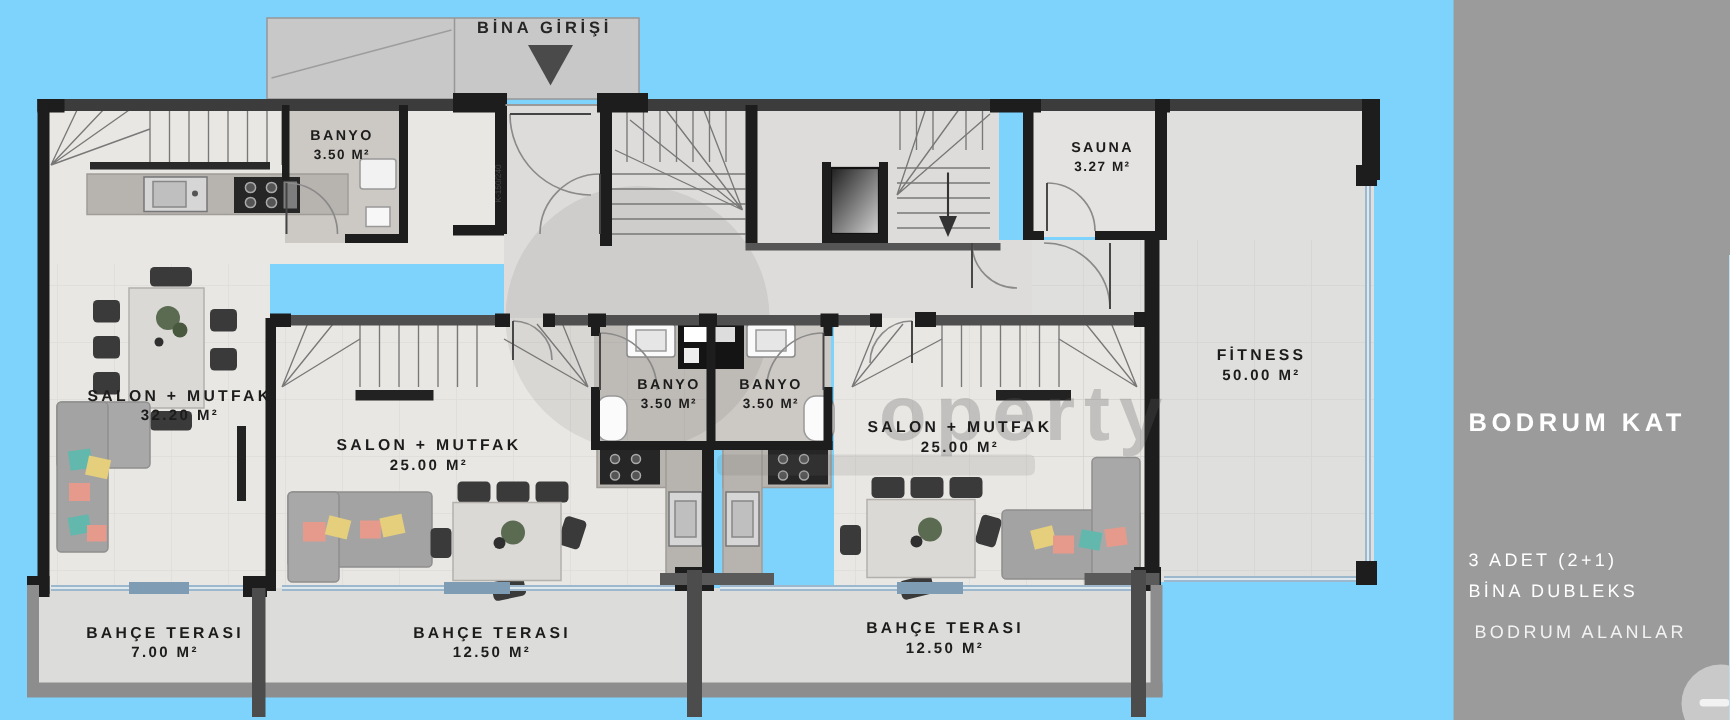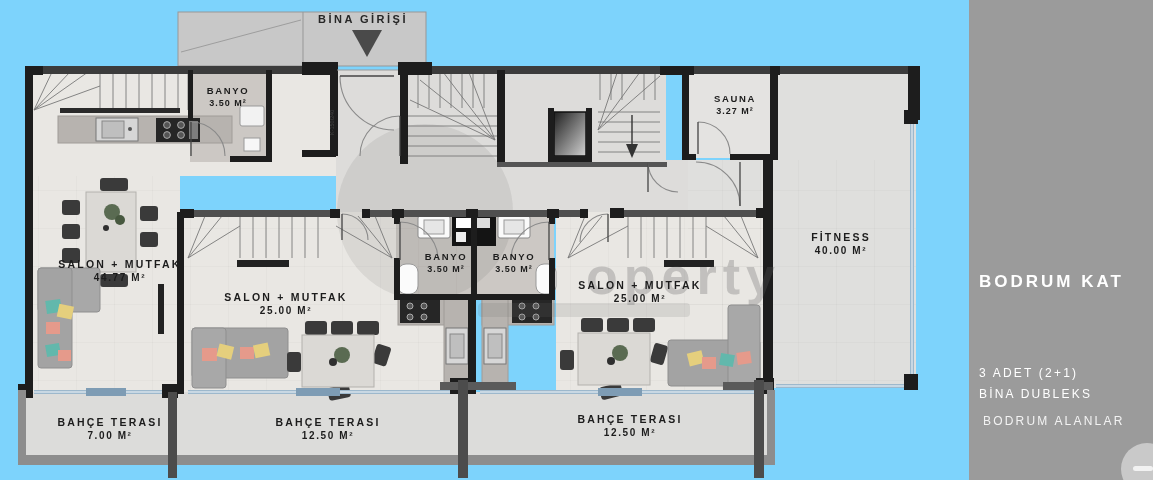--- a/index.html
+++ b/index.html
@@ -368,25 +368,25 @@
 <div class="lbl small" id="lbl-banyo1">
   <div class="rname">BANYO</div>
   <div class="rarea">3.50 M²</div>
 </div>
 <div class="lbl small" id="lbl-sauna">
   <div class="rname">SAUNA</div>
   <div class="rarea">3.27 M²</div>
 </div>
 <div class="lbl" id="lbl-fitness">
   <div class="rname">FİTNESS</div>
-  <div class="rarea">40.00 M²</div>
+  <div class="rarea">50.00 M²</div>
 </div>
 <div class="lbl" id="lbl-salon1">
   <div class="rname">SALON + MUTFAK</div>
-  <div class="rarea">44.77 M²</div>
+  <div class="rarea">32.20 M²</div>
 </div>
 <div class="lbl" id="lbl-salon2">
   <div class="rname">SALON + MUTFAK</div>
   <div class="rarea">25.00 M²</div>
 </div>
 <div class="lbl small" id="lbl-banyo2">
   <div class="rname">BANYO</div>
   <div class="rarea">3.50 M²</div>
 </div>
 <div class="lbl small" id="lbl-banyo3">

